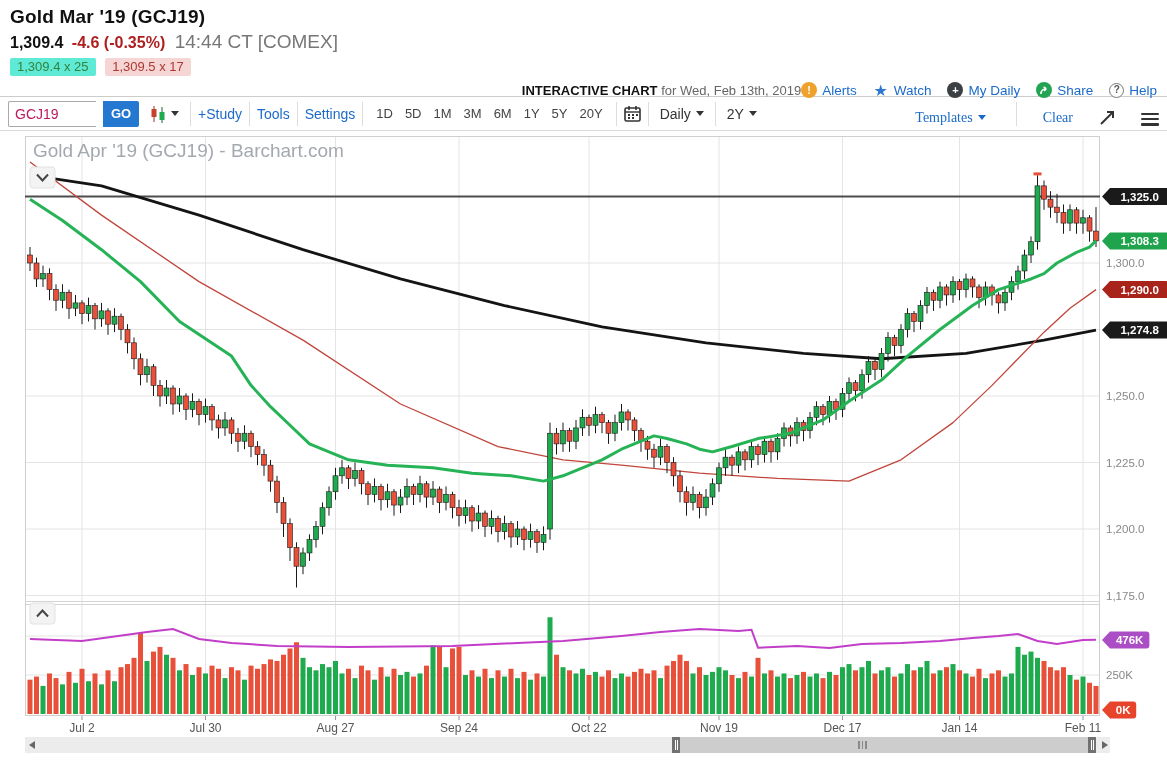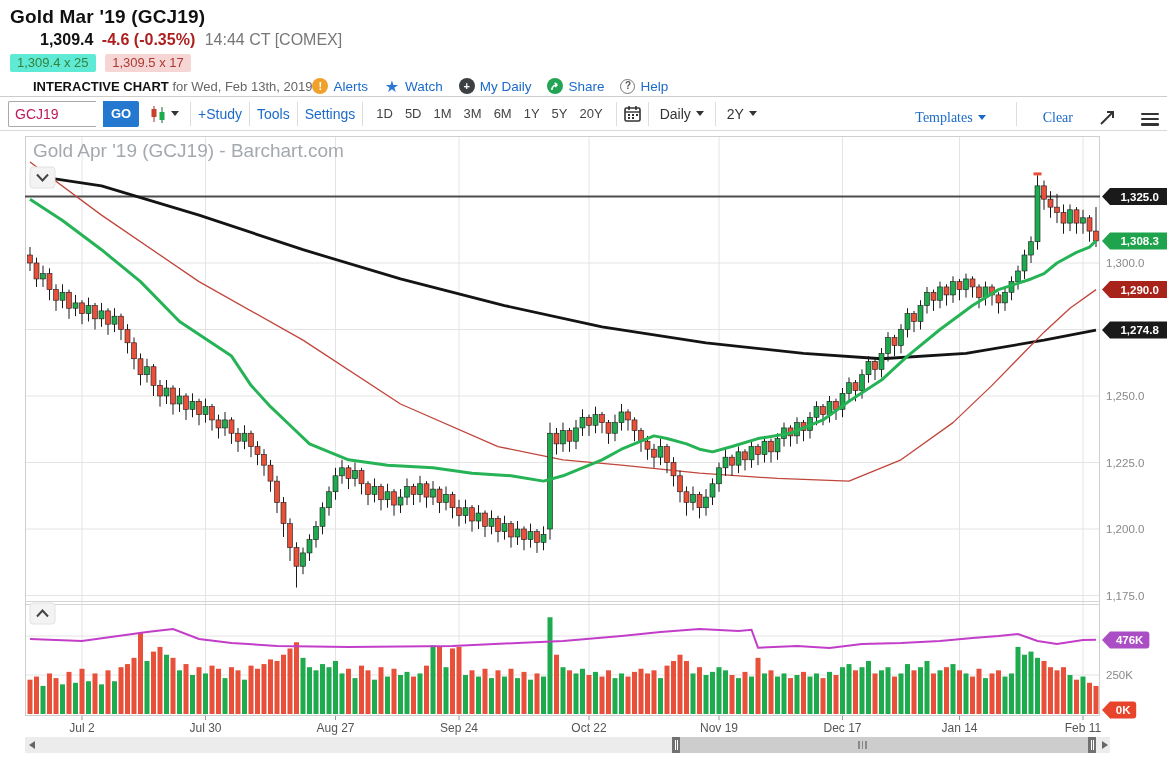--- a/index.html
+++ b/index.html
@@ -2,28 +2,28 @@
 <html><head>
 <meta charset="utf-8">
 <style>
   * { margin:0; padding:0; box-sizing:border-box; }
   html,body { width:1167px; height:767px; background:#fff; overflow:hidden;
     font-family:"Liberation Sans","DejaVu Sans",sans-serif; }
   
   .hdr { padding:6px 10px 0 10px; position:relative; border-bottom:1px solid #ccc; height:97px; }
   .hdr-title { font-size:19px; font-weight:bold; color:#111; letter-spacing:.2px; }
   .hdr-quote { margin-top:3px; font-size:16px; }
-  .hdr-last { font-weight:bold; color:#111;margin-left:30px; }
+  .hdr-last { font-weight:bold; color:#111; }
   .hdr-chg { font-weight:bold; color:#ae1f1f; margin-left:4px; }
-  .hdr-time { font-size:16px; color:#777; margin-left:5px; }
+  .hdr-time { font-size:19px; color:#777; margin-left:5px; }
   .hdr-pills { margin-top:5px; font-size:13px; }
   .pill { display:inline-block; padding:1px 7px 2px 7px; border-radius:2px; }
   .pill-bid { background:#5eead4; color:#35823d; margin-right:6px; }
   .pill-ask { background:#f6d6d4; color:#ac3a33; }
-  .hdr-row { margin-top:6px; display:flex; justify-content:flex-start; align-items:center; font-size:13px;padding-left:23px; }
+  .hdr-row { margin-top:6px; display:flex; justify-content:flex-end; align-items:center; font-size:13px;padding-left:23px; }
   .ic-label { font-weight:bold; color:#111; }
   .ic-date { color:#666; font-weight:normal; }
   .hdr-links { display:flex; align-items:center; gap:16px; }
   .hlink { display:flex; align-items:center; gap:5px; color:#1b6ac9; cursor:pointer; font-size:13.5px; }
   .cicon { width:16px; height:16px; border-radius:50%; display:inline-flex; align-items:center;
            justify-content:center; font-size:11px; font-weight:bold; color:#fff; line-height:1; }
   .ic-alert { background:#f0a12c; }
   .ic-star { color:#2e77d0; font-size:16px; width:16px; height:16px; display:inline-flex; align-items:center; justify-content:center;}
   .ic-plus { background:#3d4043; }
   .ic-share { background:#23a455; }

